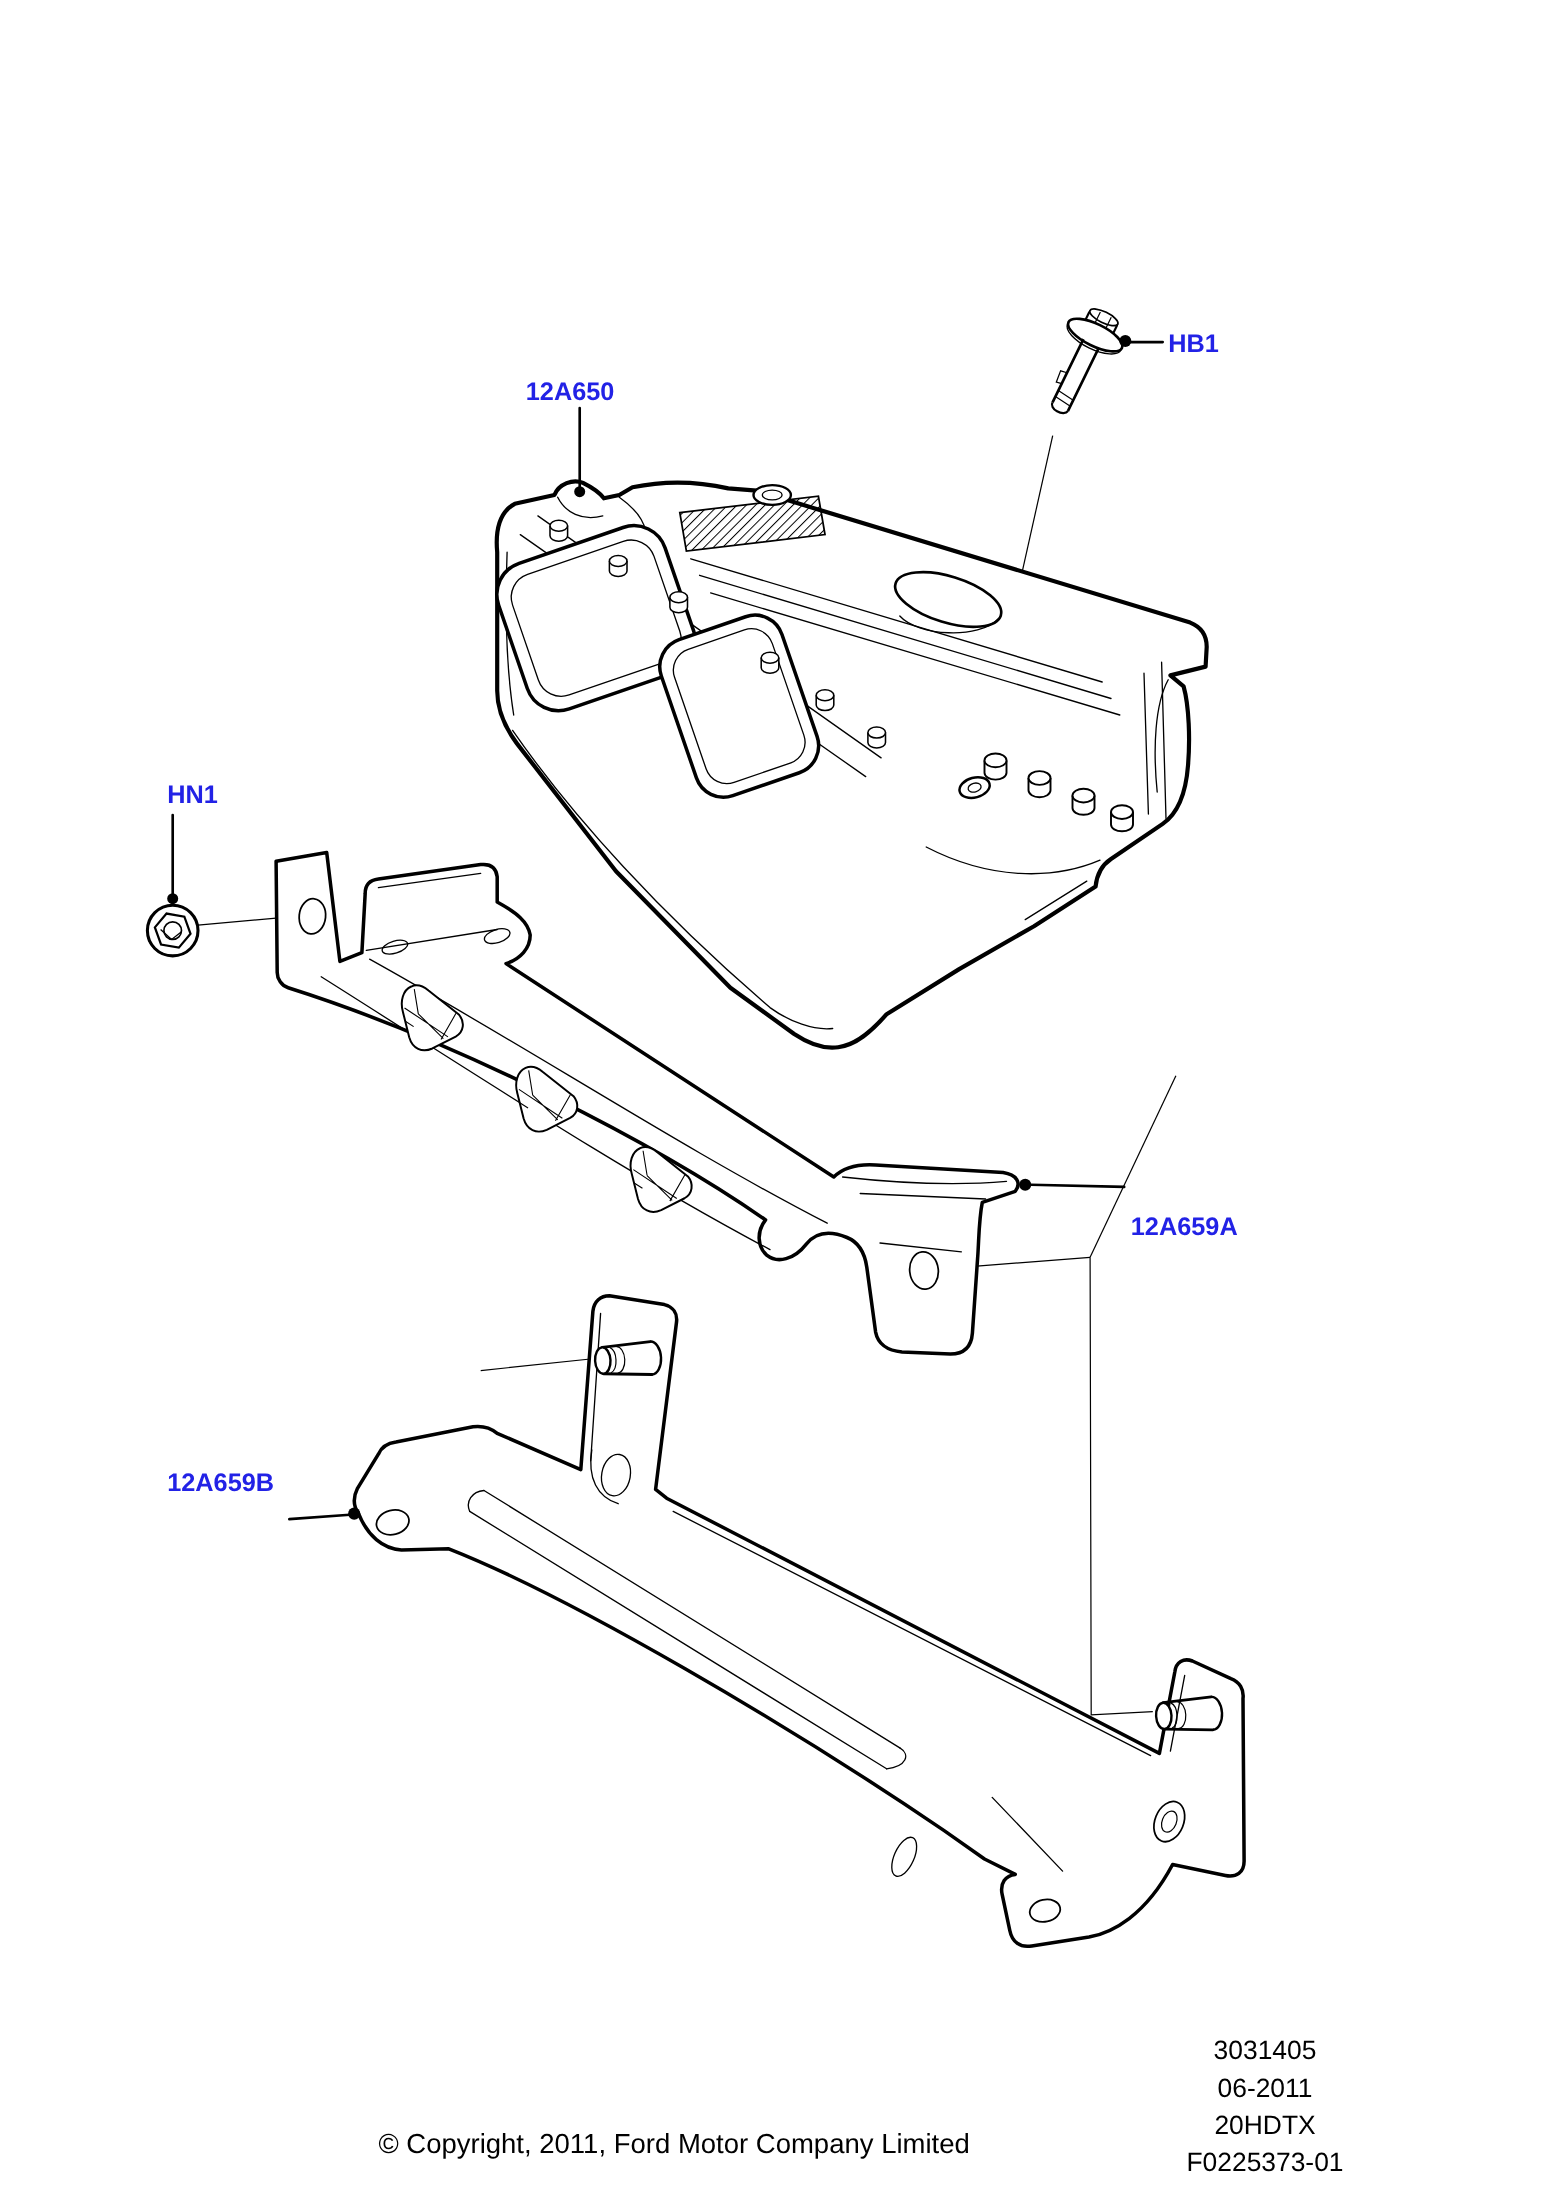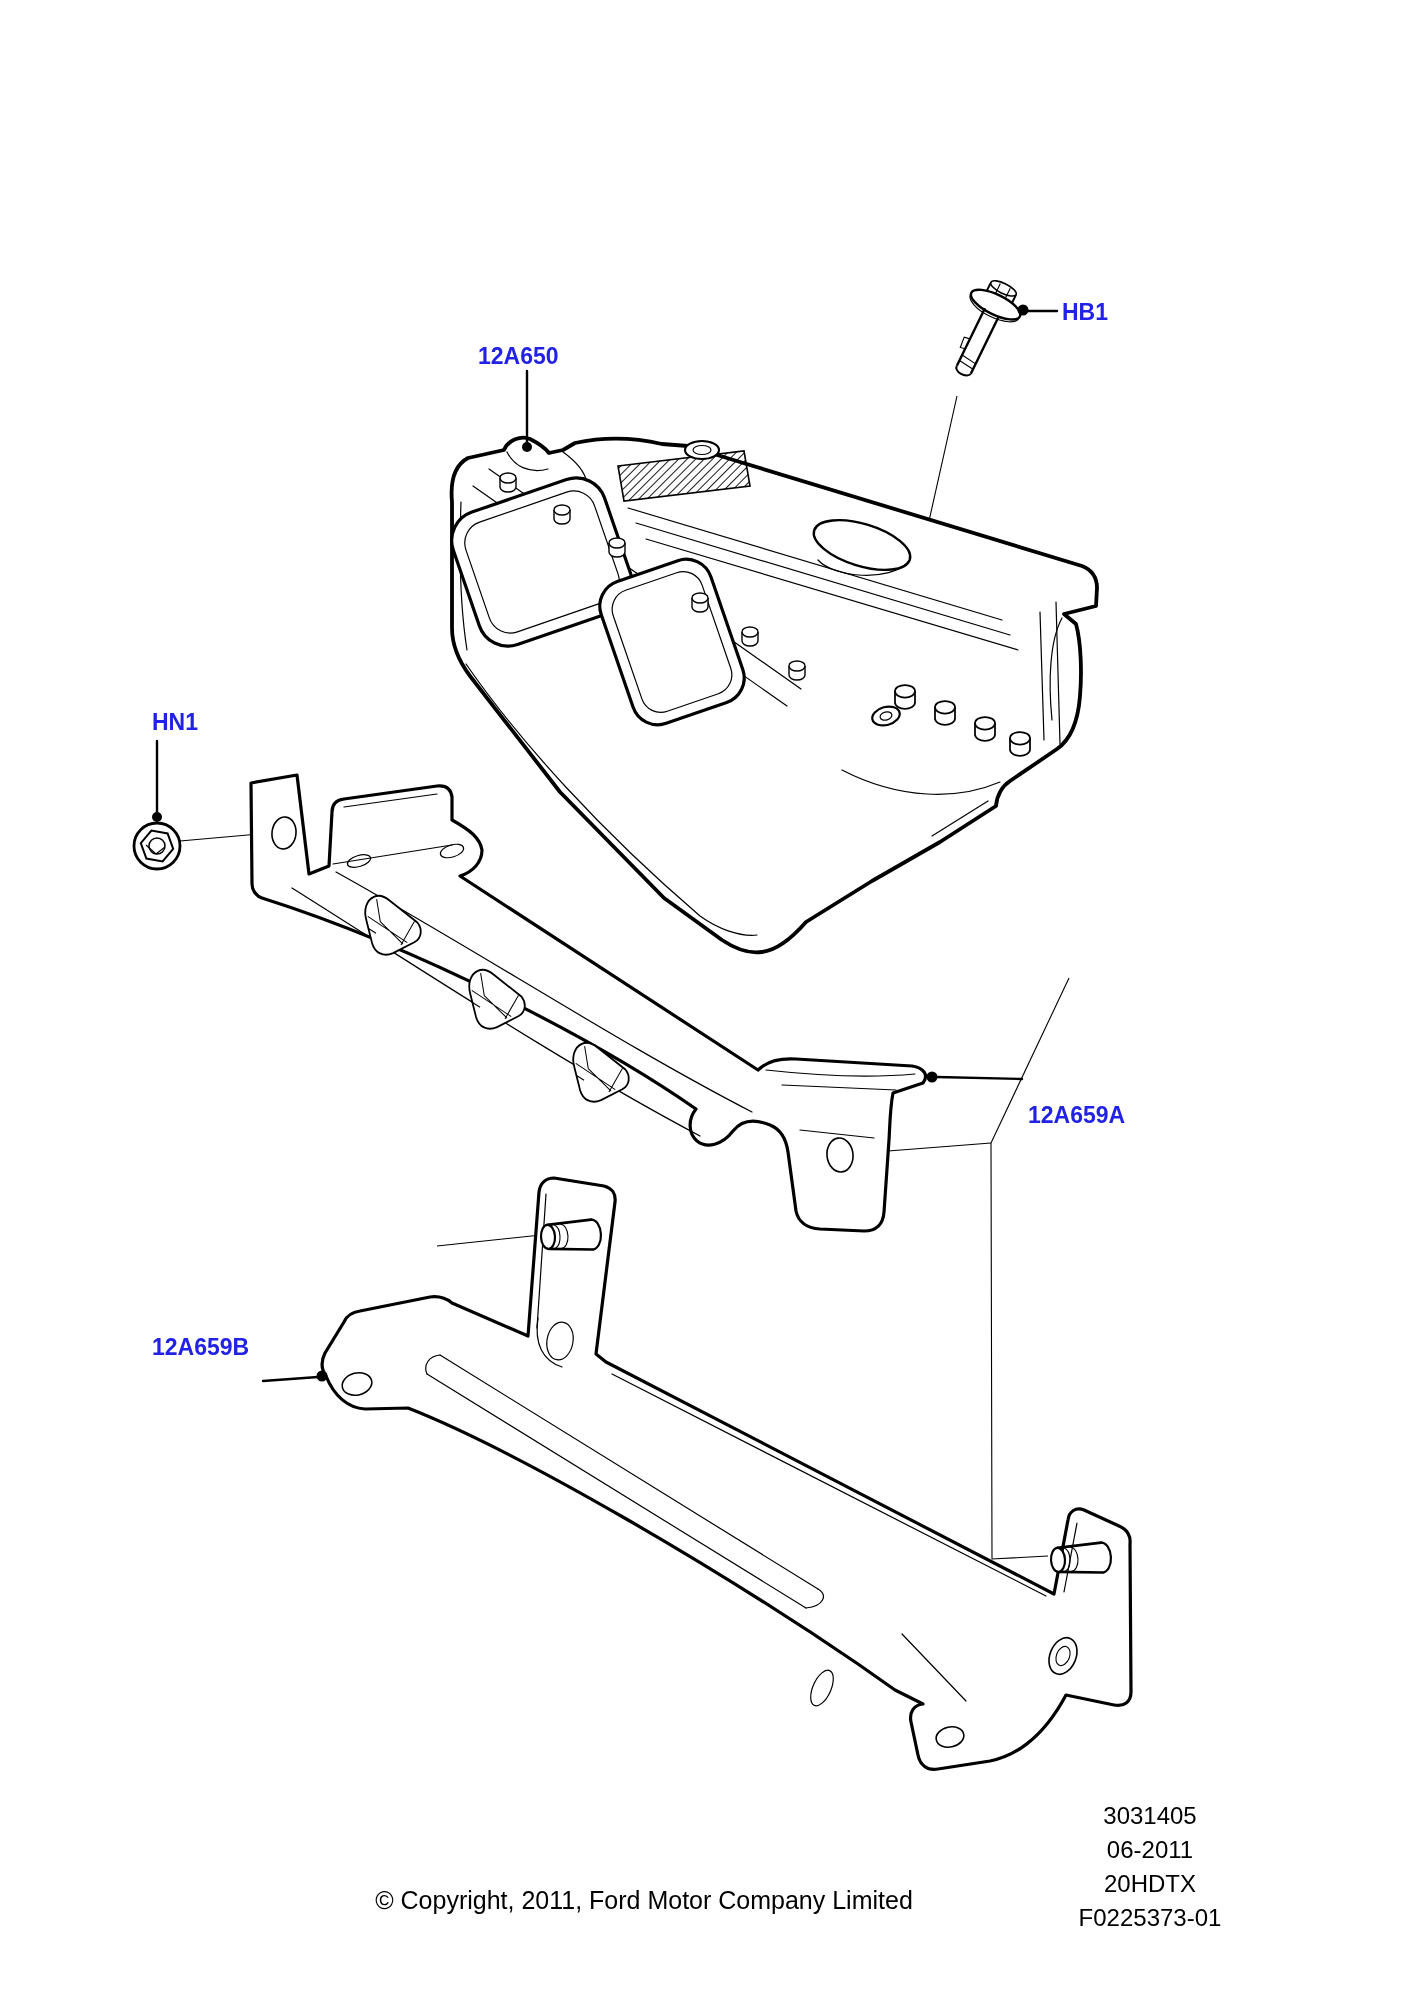--- a/index.html
+++ b/index.html
@@ -10,22 +10,22 @@
   svg .o4{fill:#fff;stroke:#000;stroke-width:3.8;stroke-linejoin:round;stroke-linecap:round;}
   svg .m{fill:#fff;stroke:#000;stroke-width:2.2;stroke-linejoin:round;}
   svg .t{fill:none;stroke:#000;stroke-width:1.2;stroke-linecap:round;}
   svg .t16{fill:none;stroke:#000;stroke-width:1.6;}
   svg .ld{fill:none;stroke:#000;stroke-width:2.4;stroke-linecap:round;}
   svg .th{fill:none;stroke:#000;stroke-width:1.1;}
   svg .dot{fill:#000;stroke:none;}
   .callout{position:absolute;font-weight:bold;font-size:23px;line-height:30px;
            color:var(--callout,#2222e6);white-space:nowrap;}
   .docline{font-size:24px;line-height:34px;color:#000;text-align:center;}
-  #doc-info{position:absolute;left:1040px;top:1799px;width:220px;}
-  #copyright{position:absolute;left:344px;top:1886px;width:600px;text-align:center;
+  #doc-info{position:absolute;left:1040px;top:1848px;width:220px;}
+  #copyright{position:absolute;left:344px;top:1935px;width:600px;
              font-size:25px;color:#000;white-space:nowrap;}
 </style>
 </head>
 <body>
 
 <div id="page">
 
   <svg id="art" viewBox="0 0 1409 2000" xmlns="http://www.w3.org/2000/svg">
     <defs>
       <pattern id="hatch" width="6" height="6" patternUnits="userSpaceOnUse" patternTransform="rotate(45)">

